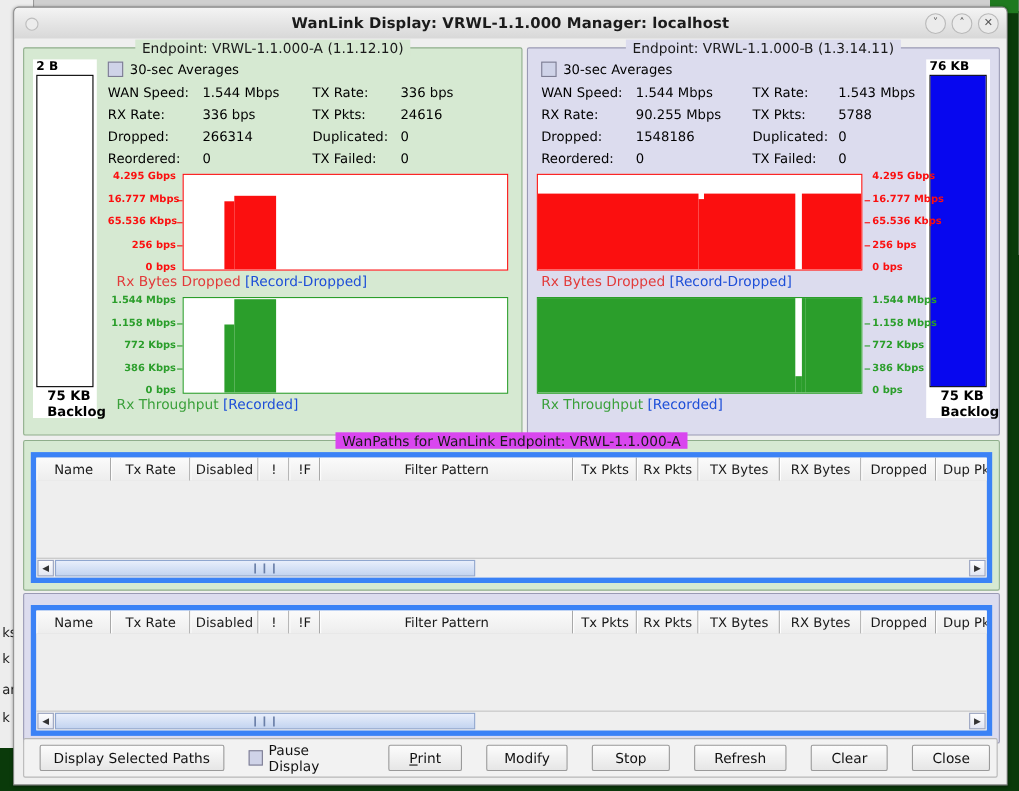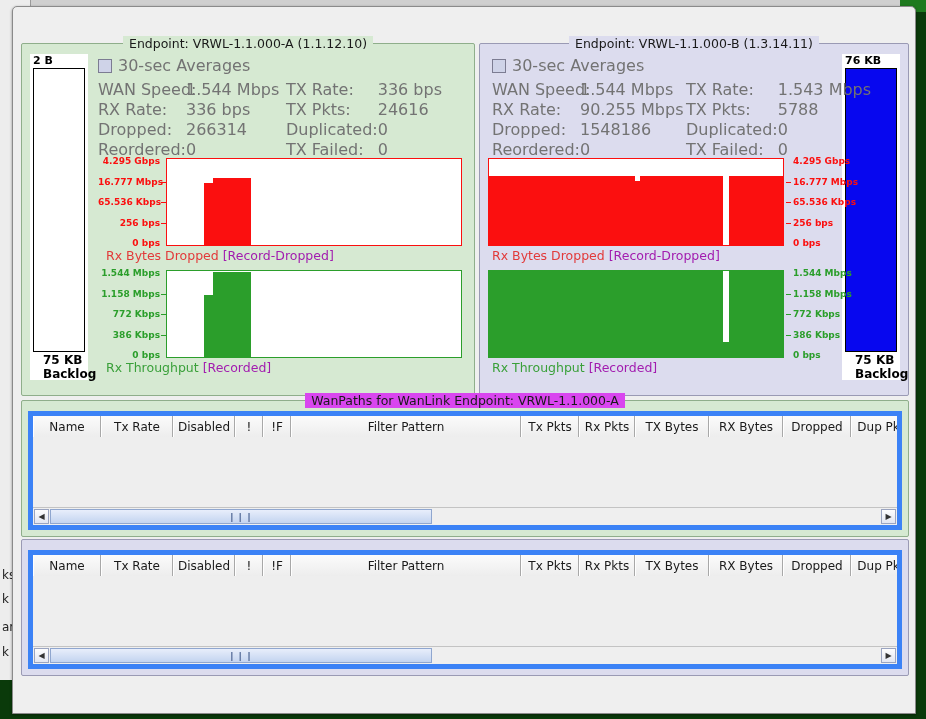--- a/index.html
+++ b/index.html
@@ -79,33 +79,33 @@
   .gauge .bar{
     margin:0 3px;height:284px;border:1.5px solid #000;background:#fff;
     position:relative;box-sizing:border-box;
   }
   .gauge .fill{position:absolute;left:0;right:0;bottom:0;background:#0707ef;}
   .gauge .foot{font-size:12px;font-weight:bold;padding:2px 0 0 13px;line-height:12px;}
   #gauge-a{left:8px;}
   #gauge-b{right:8px;}
 
   
-  .stats{position:absolute;font-size:16px;color:#737373;}
+  .stats{position:absolute;font-size:12px;color:#000000;}
   .cb-row{display:flex;align-items:center;gap:6px;margin-bottom:6px;}
   .cbox{width:12px;height:12px;border:1px solid #7c7c92;background:#cfd3e8;display:inline-block;}
   .grid{display:grid;grid-template-columns:auto auto auto auto;column-gap:0;row-gap:3px;}
   .grid div{white-space:nowrap;line-height:17px;}
 
   
   .chart{position:absolute;}
   .plot{position:absolute;border:1px solid;background:#fff;box-sizing:border-box;overflow:hidden;}
   .tick{position:absolute;font-size:9px;font-weight:bold;white-space:nowrap;line-height:9px;}
   .tickmark{position:absolute;height:1px;width:5px;}
   .chart-label{position:absolute;font-size:12.5px;white-space:nowrap;}
-  .chart-label .rec{color:#a21caf;}
+  .chart-label .rec{color:#1d4ed8;}
   .serie{position:absolute;bottom:0;}
 
   
   .wanpaths{
     position:absolute;left:8px;width:886px;
     border:1px solid #a4a4a4;border-radius:2px;
   }
   #wanpaths-a{top:365px;height:135px;background:#d6e9d2;border-color:#8fae8b;}
   #wanpaths-b{top:504px;height:135px;background:#dcdcee;border-color:#9a9ab4;}
   .wp-title{position:absolute;top:-8px;left:0;right:0;text-align:center;font-size:12.5px;color:#1a1a1a;}
@@ -168,20 +168,29 @@
 <div id="bg-top-green"></div>
 <div id="bg-window">
   <div class="frag" style="top:568px">ks</div>
   <div class="frag" style="top:592px">k N</div>
   <div class="frag" style="top:620px">ar</div>
   <div class="frag" style="top:645px">k C</div>
 </div>
 
 <div id="window">
 
+  <div id="titlebar">
+    <div class="win-dot"></div>
+    <div class="title">WanLink Display: VRWL-1.1.000  Manager: localhost</div>
+    <div class="win-btns">
+      <div class="win-btn">˅</div>
+      <div class="win-btn">˄</div>
+      <div class="win-btn">✕</div>
+    </div>
+  </div>
 
   <div id="content">
 
     <div class="endpoint" id="endpoint-a">
       <div class="ep-title">
         <span>Endpoint: VRWL-1.1.000-A  (1.1.12.10)</span>
       </div>
 
       <div class="gauge" id="gauge-a">
         <div class="cap">2 B</div>
@@ -384,15 +393,31 @@
           <div class="strack">
             <div class="sthumb" id="thumb-b" style="width: 46%;">
               <span class="grip">❙❙❙</span>
             </div>
           </div>
           <div class="sbtn">▶</div>
         </div>
       </div>
     </div>
 
+    <div id="bottombar">
+      <div class="btn" style="width:172px;margin-left:8px;">Display Selected Paths</div>
+      <div class="chk-wrap" style="margin-left:22px;">
+        <span class="cbox"></span>
+        <span>Pause Display</span>
+      </div>
+      <div class="btn" style="width:68px;margin-left:25px;">
+        <span class="mn">P</span>
+          <span>rint</span>
+      </div>
+      <div class="btn" style="width:76px;margin-left:22px;">Modify</div>
+      <div class="btn" style="width:72px;margin-left:22px;">Stop</div>
+      <div class="btn" style="width:86px;margin-left:22px;">Refresh</div>
+      <div class="btn" style="width:72px;margin-left:22px;">Clear</div>
+      <div class="btn" style="width:72px;margin-left:22px;">Close</div>
+    </div>
 
   </div>
 </div>
 
 </body></html>

